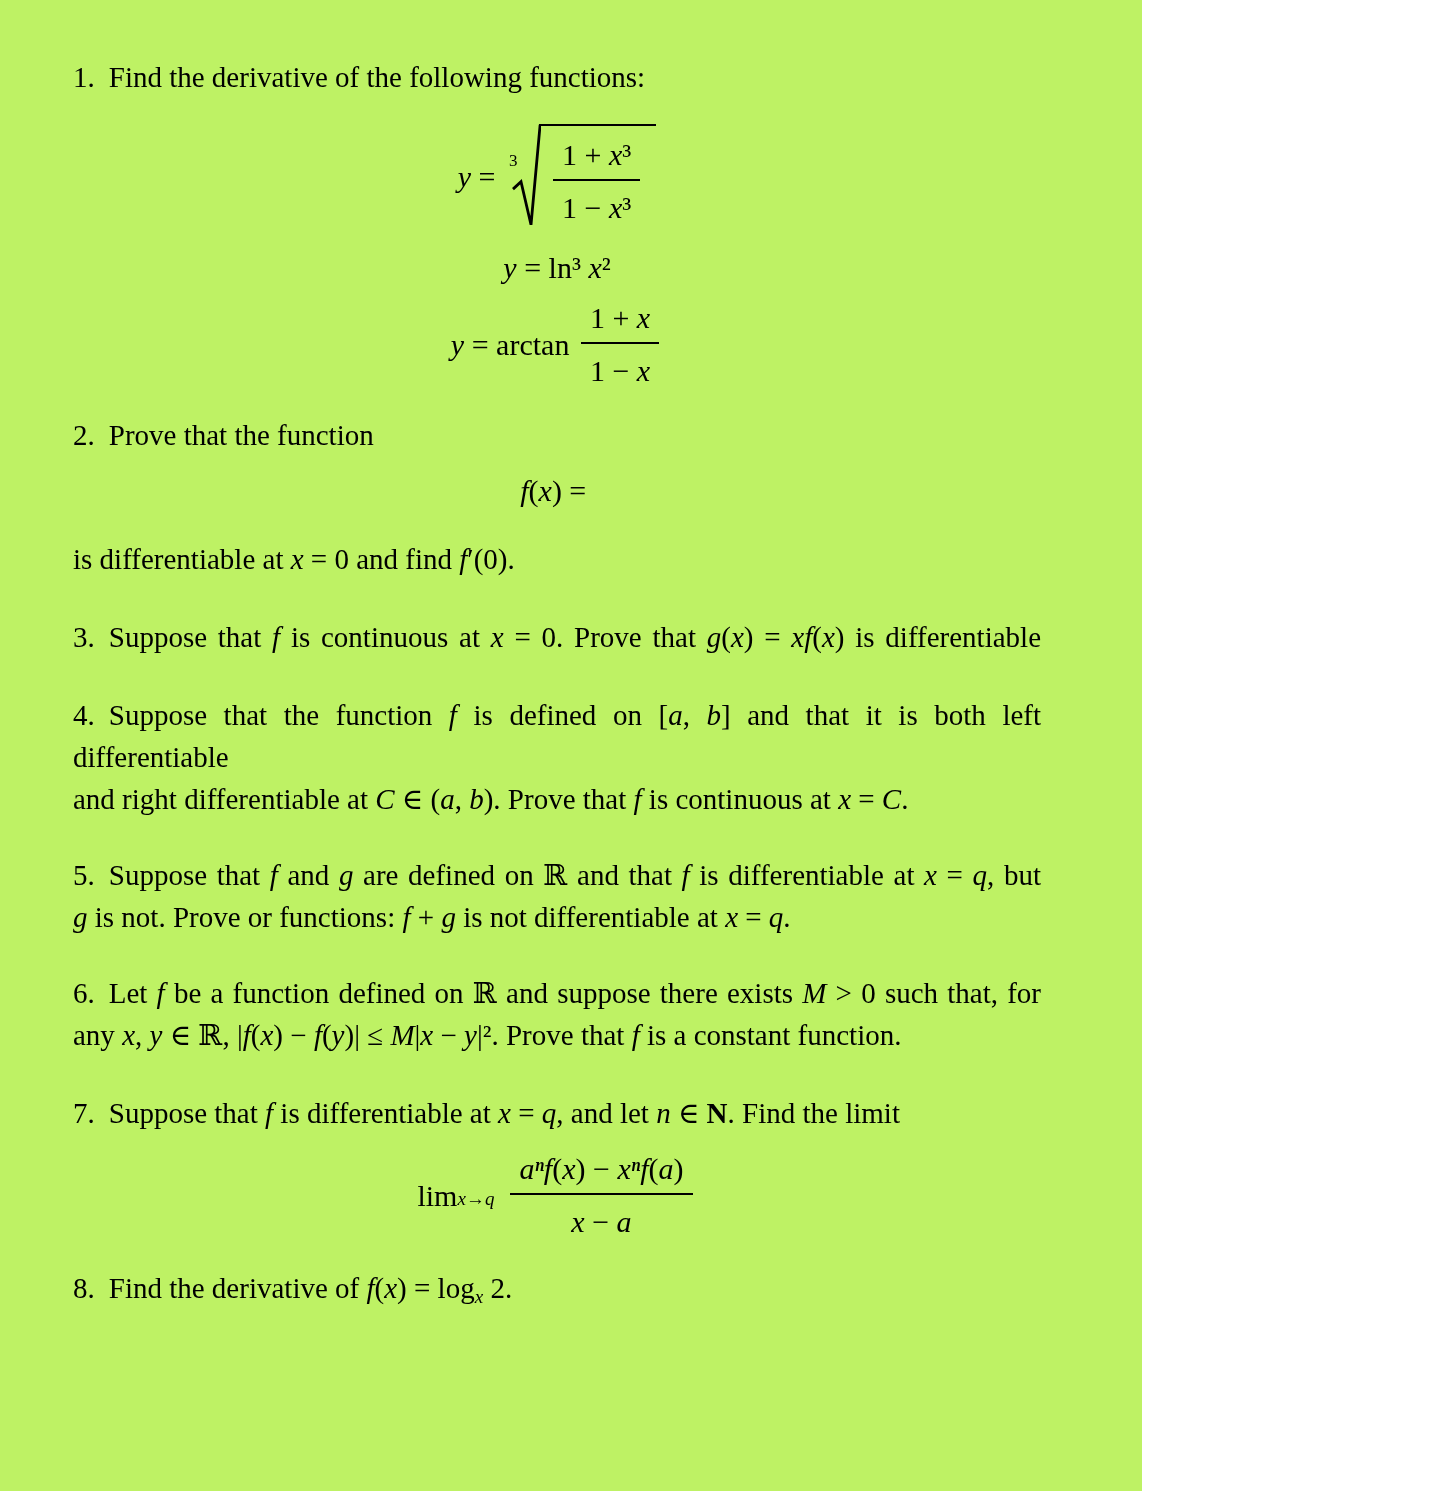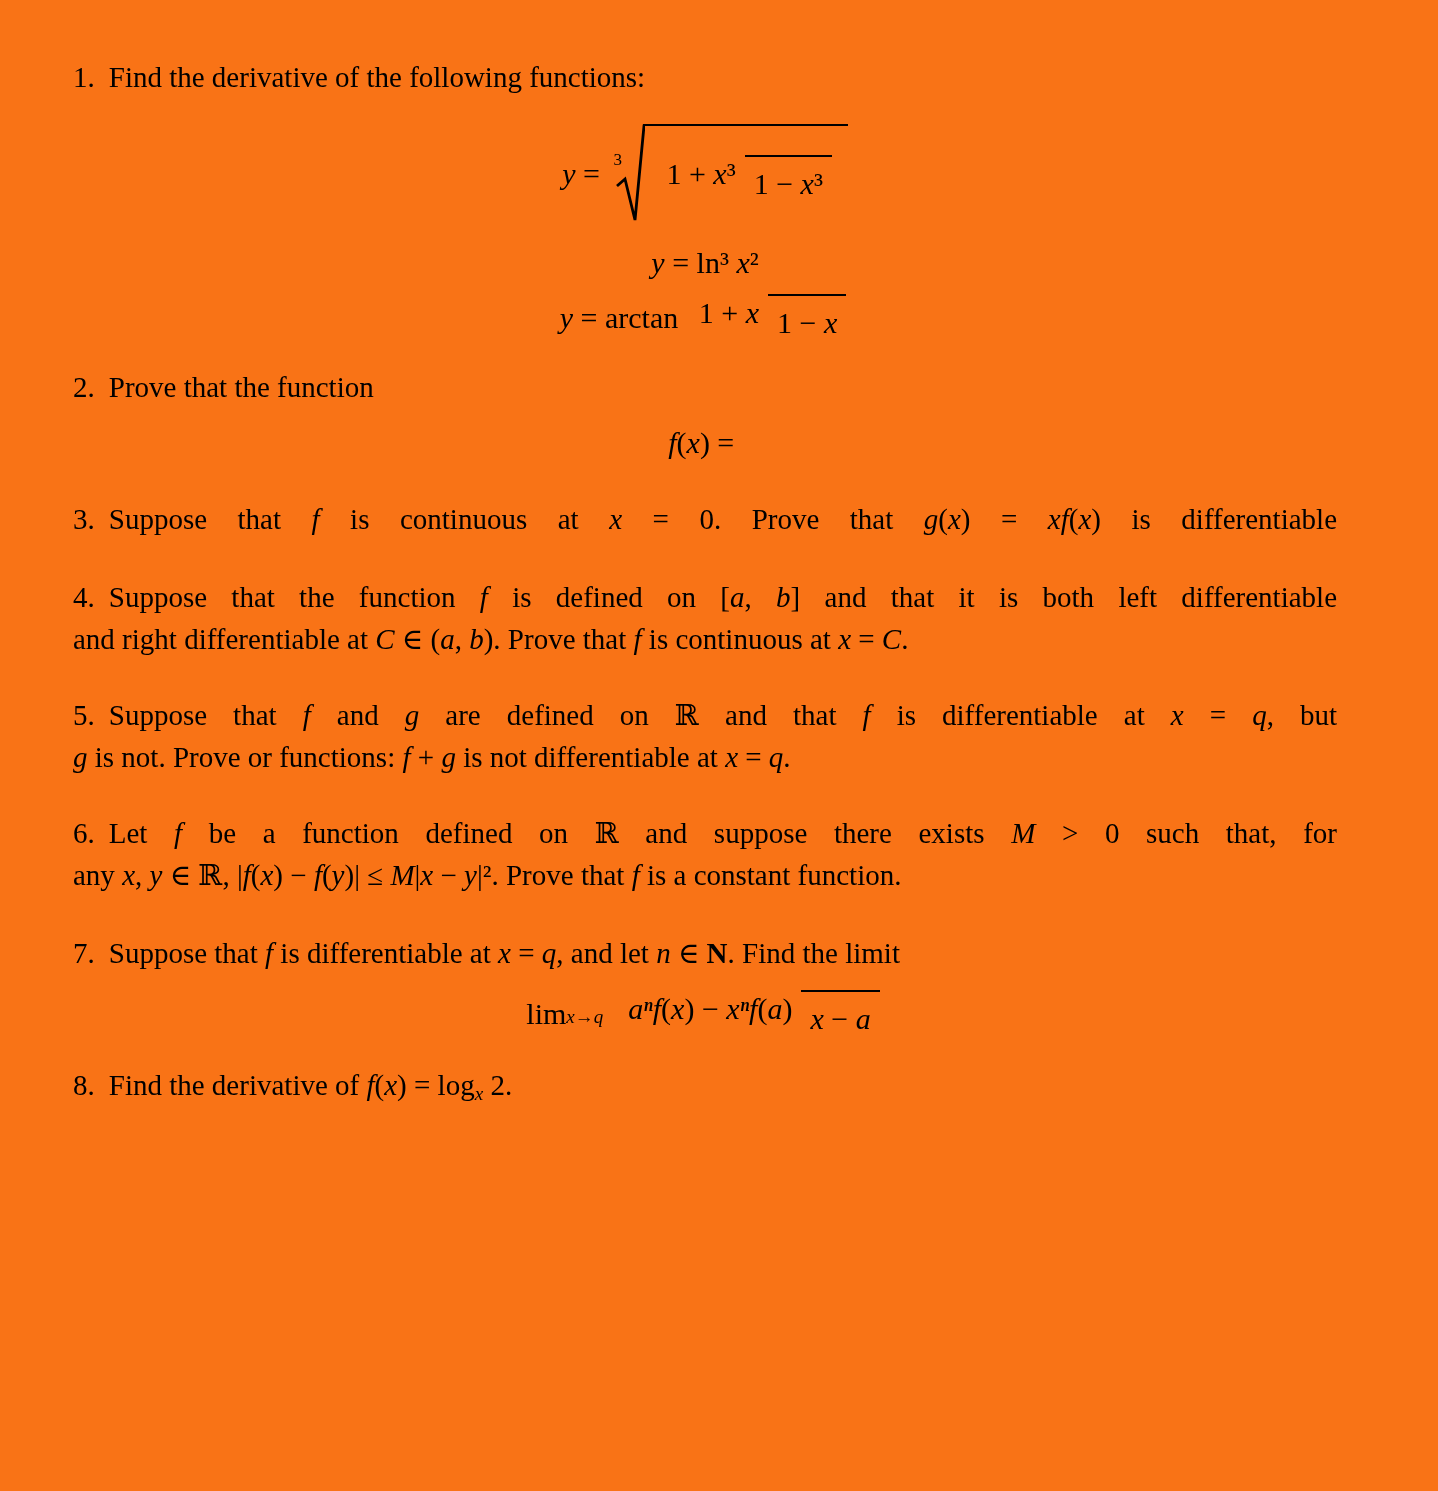--- a/index.html
+++ b/index.html
@@ -1,19 +1,19 @@
 <!DOCTYPE html>
 <html><head>
 <meta charset="utf-8">
 <style>
   html, body { margin: 0; padding: 0; }
   .page {
-    width: 1438px;
+    width: 1142px;
     height: 1491px;
-    background: #f97316;
+    background: #bef264;
     color: #000000;
     font-family: "Liberation Serif", "DejaVu Serif", "DejaVu Sans", serif;
     overflow: hidden;
     box-sizing: border-box;
   }
   .content {
     padding: 56px 101px 0 73px;
     font-size: 29px;
     line-height: 42px;
   }
@@ -27,21 +27,21 @@
 
   
   .eq {
     display: flex;
     justify-content: center;
     align-items: center;
     font-size: 30px;
     line-height: 38px;
   }
   .mrow { display: inline-flex; align-items: center; white-space: pre; }
-  .frac { display: inline-flex; flex-direction: row; align-items: stretch; text-align: center; margin: 0 4px; vertical-align: middle; }
+  .frac { display: inline-flex; flex-direction: column; align-items: stretch; text-align: center; margin: 0 4px; vertical-align: middle; }
   .fnum { display: block; padding: 0 9px 5px; white-space: pre; }
   .fden { display: block; border-top: 2.4px solid currentColor; padding: 8px 9px 0; white-space: pre; }
 
   
   .rad { position: relative; display: inline-flex; align-items: stretch; margin-left: 8px; }
   .rad-idx { position: absolute; left: -2px; top: 27%; font-size: 17px; line-height: 1; }
   .rad-sign { width: 30px; flex: none; margin-right: -2px; height: auto; }
   .radicand { border-top: 2.6px solid currentColor; padding: 10px 12px 2px 10px; display: inline-flex; align-items: center; }
 
   
@@ -117,20 +117,23 @@
     </div>
 
     <div class="line b-p2">
       <span class="num-label">2.</span><span>Prove that the function</span>
     </div>
 
     <div class="eq b-eq-cases">
       <span class="mrow"><span class="it">f</span><span>(</span><span class="it">x</span><span>) = </span></span>
     </div>
 
+    <div class="line b-after">
+      <span><span>is differentiable at </span><span class="it">x</span><span> = 0 and find </span><span class="it">f</span><span>′(0).</span></span>
+    </div>
 
     <div class="b-p3">
       <div class="line jline">
         <span class="num-label">3.</span><span><span>Suppose that </span><span class="it">f</span><span> is continuous at </span><span class="it">x</span><span> = 0. Prove that </span><span class="it">g</span><span>(</span><span class="it">x</span><span>) = </span><span class="it">xf</span><span>(</span><span class="it">x</span><span>) is differentiable</span></span>
       </div>
     </div>
 
     <div class="b-p4">
       <div class="line jline">
         <span class="num-label">4.</span><span><span>Suppose that the function </span><span class="it">f</span><span> is defined on [</span><span class="it">a</span><span>, </span><span class="it">b</span><span>] and that it is both left differentiable</span></span>

